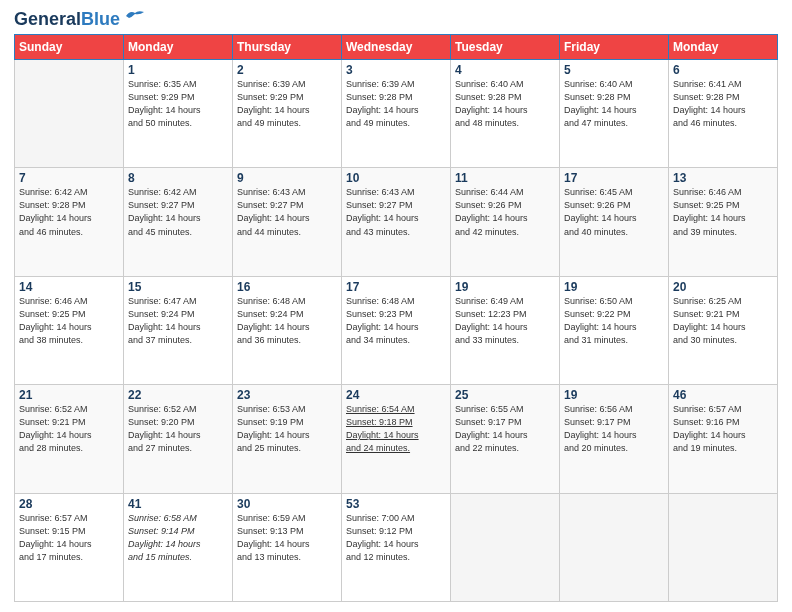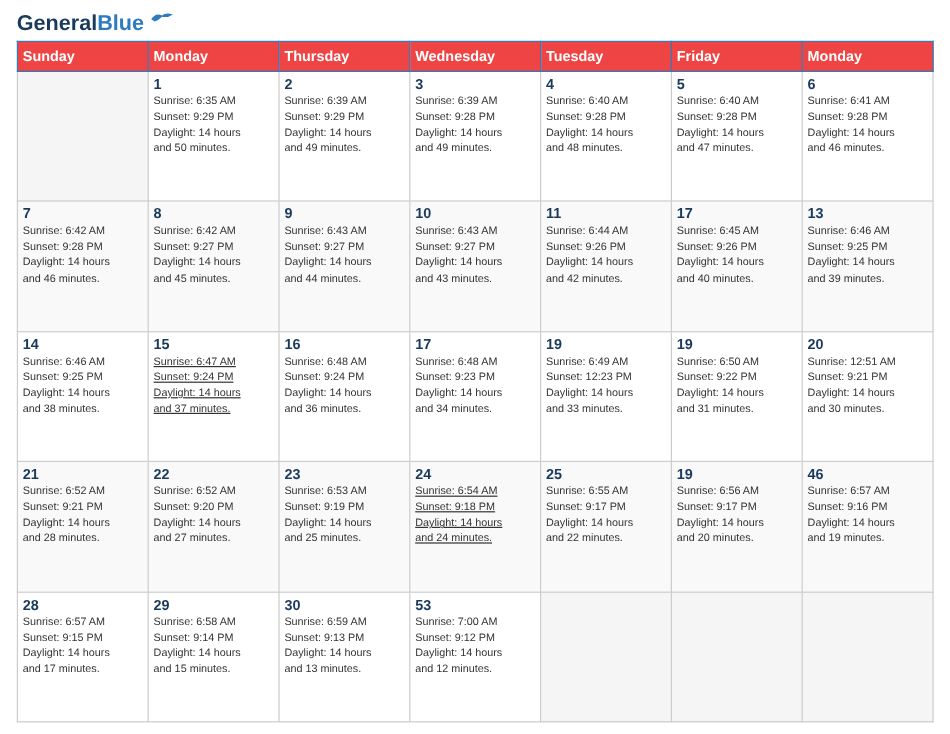--- a/index.html
+++ b/index.html
@@ -230,21 +230,21 @@
         <tr class="week-row">
           <td>
             <span class="day-num">14</span>
             <div class="day-info" style="white-space: pre-line;">Sunrise: 6:46 AM
 Sunset: 9:25 PM
 Daylight: 14 hours
 and 38 minutes.</div>
           </td>
           <td>
             <span class="day-num">15</span>
-            <div class="day-info" style="white-space: pre-line; text-decoration: underline;">Sunrise: 6:47 AM
+            <div class="day-info" style="white-space: pre-line;">Sunrise: 6:47 AM
 Sunset: 9:24 PM
 Daylight: 14 hours
 and 37 minutes.</div>
           </td>
           <td>
             <span class="day-num">16</span>
             <div class="day-info" style="white-space: pre-line;">Sunrise: 6:48 AM
 Sunset: 9:24 PM
 Daylight: 14 hours
 and 36 minutes.</div>
@@ -265,21 +265,21 @@
           </td>
           <td>
             <span class="day-num">19</span>
             <div class="day-info" style="white-space: pre-line;">Sunrise: 6:50 AM
 Sunset: 9:22 PM
 Daylight: 14 hours
 and 31 minutes.</div>
           </td>
           <td>
             <span class="day-num">20</span>
-            <div class="day-info" style="white-space: pre-line;">Sunrise: 12:51 AM
+            <div class="day-info" style="white-space: pre-line;">Sunrise: 6:25 AM
 Sunset: 9:21 PM
 Daylight: 14 hours
 and 30 minutes.</div>
           </td>
         </tr>
         <tr class="week-row">
           <td>
             <span class="day-num">21</span>
             <div class="day-info" style="white-space: pre-line;">Sunrise: 6:52 AM
 Sunset: 9:21 PM
@@ -331,22 +331,22 @@
         </tr>
         <tr class="week-row">
           <td>
             <span class="day-num">28</span>
             <div class="day-info" style="white-space: pre-line;">Sunrise: 6:57 AM
 Sunset: 9:15 PM
 Daylight: 14 hours
 and 17 minutes.</div>
           </td>
           <td>
-            <span class="day-num">29</span>
-            <div class="day-info" style="white-space: pre-line;">Sunrise: 6:58 AM
+            <span class="day-num">41</span>
+            <div class="day-info" style="white-space: pre-line; font-style: italic;">Sunrise: 6:58 AM
 Sunset: 9:14 PM
 Daylight: 14 hours
 and 15 minutes.</div>
           </td>
           <td>
             <span class="day-num">30</span>
             <div class="day-info" style="white-space: pre-line;">Sunrise: 6:59 AM
 Sunset: 9:13 PM
 Daylight: 14 hours
 and 13 minutes.</div>

